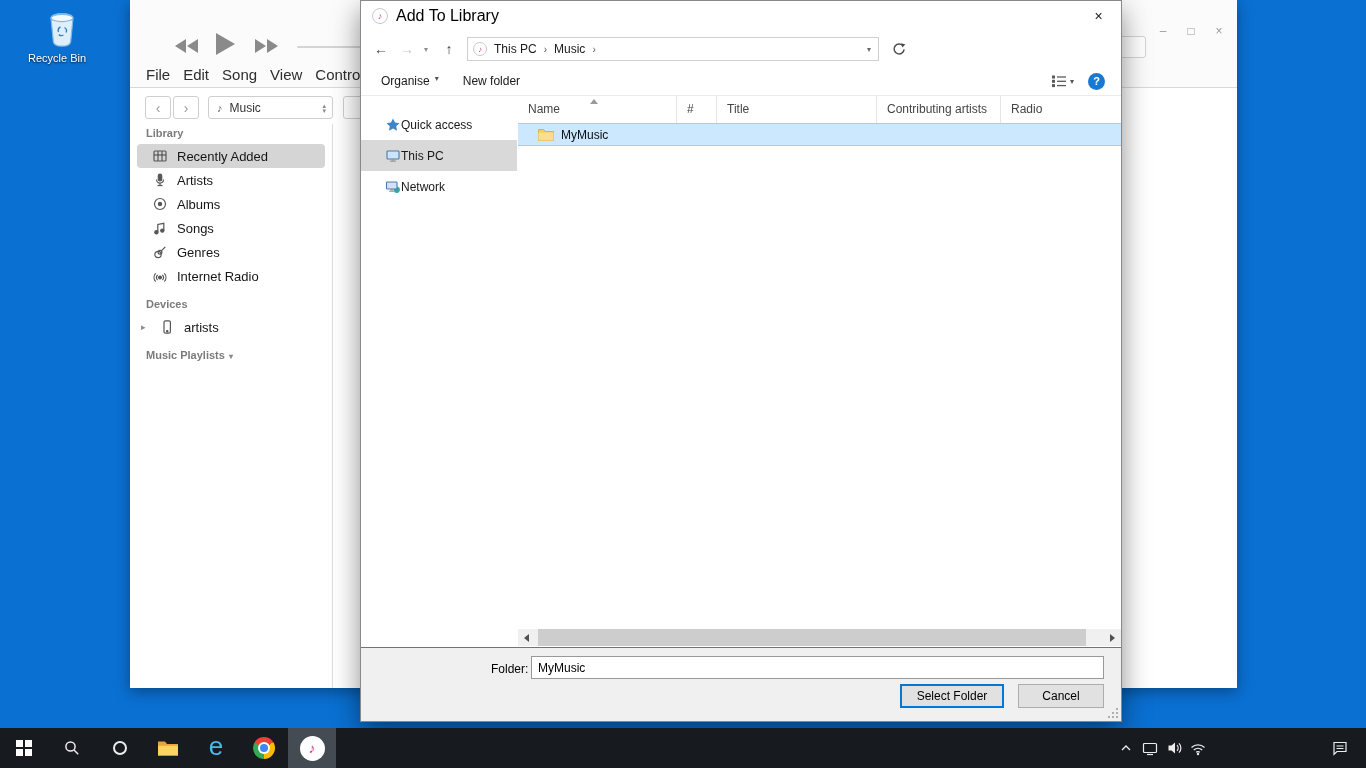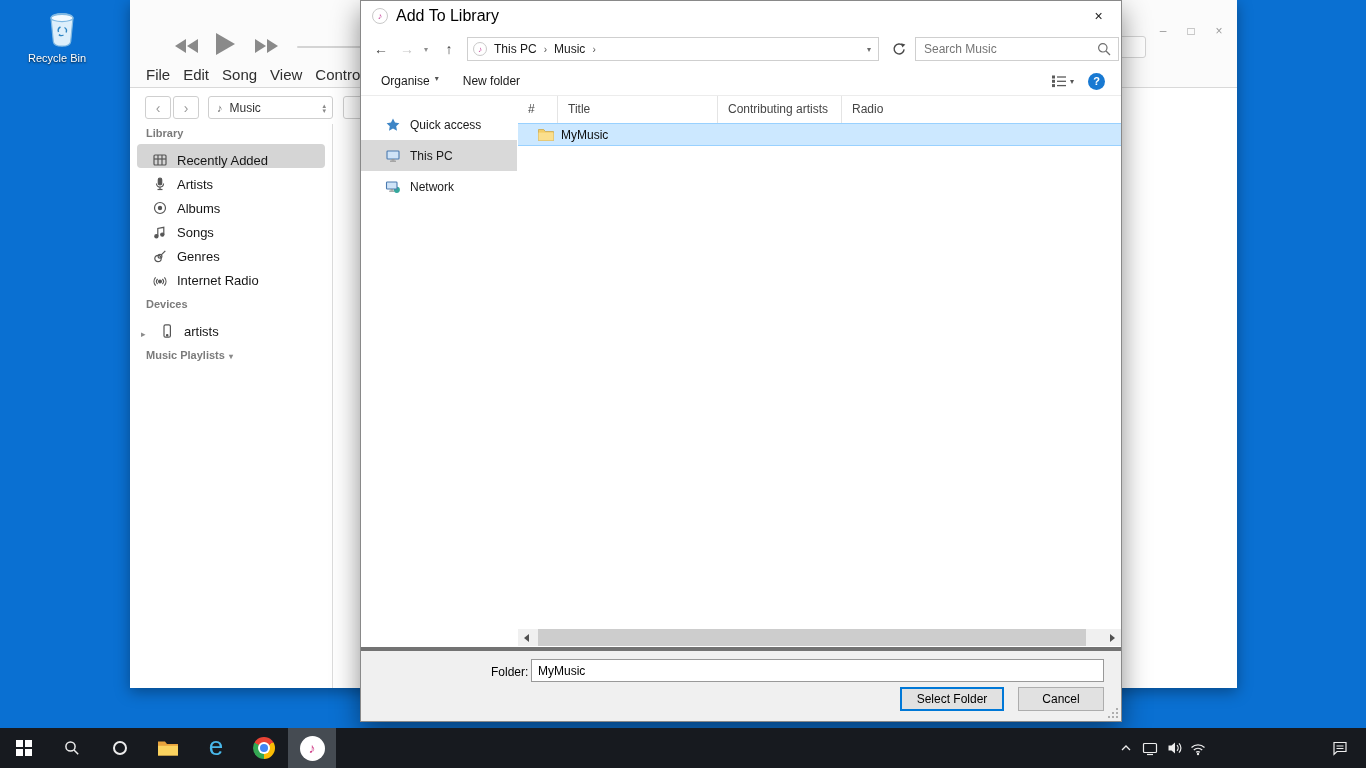--- a/index.html
+++ b/index.html
@@ -27,21 +27,21 @@
   .it-media{position:absolute;left:78px;top:96px;width:125px;height:23px;border:1px solid #cfcfcf;border-radius:3px;display:flex;align-items:center;background:#fff}
   .it-media .note{margin-left:8px;font-size:11px;color:#6d6d6d}
   .it-media .lbl{margin-left:7px;font-size:12px;color:#333}
   .it-media .spin{margin-left:auto;margin-right:6px;display:flex;flex-direction:column;line-height:5px;font-size:7px;color:#8a8a8a;text-align:center}
   .it-devstub{position:absolute;left:213px;top:96px;width:26px;height:23px;border:1px solid #cfcfcf;border-radius:3px;background:#fff}
   .it-searchrem{position:absolute;left:930px;top:36px;width:86px;height:22px;border:1px solid #d4d4d4;border-radius:3px;background:#fff}
   .it-side{position:absolute;left:0;top:124px;bottom:0;width:203px;border-right:1px solid #dcdcdc;padding-top:2px;background:#fff}
   .it-h{margin:10px 0 5px 16px;font-size:11px;font-weight:bold;color:#7b7b7b}
   .it-h.first{margin-top:1px}
   .it-h .hchev{font-size:8px;margin-left:4px;color:#8a8a8a}
-  .it-item{height:24px;margin:0 7px;padding-left:15px;border-radius:4px;display:flex;align-items:flex-end;gap:9px;font-size:13px;color:#161616}
+  .it-item{height:24px;margin:0 7px;padding-left:15px;border-radius:4px;display:flex;align-items:center;gap:9px;font-size:13px;color:#161616}
   .it-item.sel{background:#d5d5d5}
   .it-item .disc{font-size:9px;color:#8a8a8a;width:9px;margin-left:-11px}
   .it-icon{stroke:#565656;fill:none;stroke-width:1.2}
 
   
   .dlg{position:absolute;left:360px;top:0;width:762px;height:722px;background:#fff;border:1px solid #898989;box-shadow:0 10px 26px rgba(0,0,0,.45)}
   .dlg-tb{height:30px;display:flex;align-items:center;padding-left:11px}
   .app-ico{width:16px;height:16px;border-radius:50%;background:#fff;border:1px solid #c9c9c9;display:flex;align-items:center;justify-content:center;font-size:9px;color:#c8499c;flex:0 0 auto}
   .dlg-title{margin-left:8px;font-size:16px;color:#000}
   .dlg-close{margin-left:auto;width:45px;height:30px;display:flex;align-items:center;justify-content:center;font-size:14px;color:#1a1a1a}
@@ -60,37 +60,37 @@
   .search{position:absolute;left:554px;top:6px;width:204px;height:24px;border:1px solid #cfcfcf;display:flex;align-items:center;background:#fff}
   .search input{flex:1;min-width:0;border:0;outline:0;font:12px "Liberation Sans",sans-serif;color:#4a4a4a;padding:0 4px 0 8px;background:transparent}
   .search svg{margin-right:7px;flex:0 0 auto}
   .dlg-cmd{position:absolute;left:0;top:66px;right:0;height:29px;border-bottom:1px solid #ececec;display:flex;align-items:center;padding-left:20px;font-size:12px;color:#191919}
   .cmd-item{display:flex;align-items:flex-start;gap:5px;margin-right:24px}
   .cmd-chev{font-size:8px;color:#555}
   .cmd-right{position:absolute;right:16px;display:flex;align-items:center;gap:14px}
   .view-btn{display:flex;align-items:center;gap:3px}
   .help-btn{width:17px;height:17px;border-radius:50%;background:#1879d2;color:#fff;font-size:11px;font-weight:bold;display:flex;align-items:center;justify-content:center}
   .dlg-side{position:absolute;left:0;top:95px;width:156px;bottom:74px;padding-top:13px;background:#fff}
-  .sn-item{height:31px;display:flex;align-items:center;padding-left:24px;gap:9px;font-size:12px;color:#191919}
+  .sn-item{height:31px;display:flex;align-items:center;padding-left:24px;font-size:12px;color:#191919}
   .sn-item.sel{background:#d9d9d9}
   .sn-item svg{flex:0 0 auto}
   .dlg-files{position:absolute;left:157px;right:0;top:95px;bottom:74px;overflow:hidden;background:#fff}
   .fcols{display:flex;height:27px}
   .fcol{font-size:12px;color:#454545;line-height:26px;padding-left:10px;border-right:1px solid #e4e4e4;position:relative}
   .c0{width:159px}.c1{width:40px}.c2{width:160px}.c3{width:124px}.c4{flex:1;border-right:none}
   .sort-caret{position:absolute;left:72px;top:3px;width:0;height:0;border-left:4px solid transparent;border-right:4px solid transparent;border-bottom:5px solid #9a9a9a}
   .frow{position:absolute;left:0;right:0;top:27px;height:23px;background:#cce8ff;border-top:1px solid #99d1ff;border-bottom:1px solid #99d1ff;display:flex;align-items:center;padding-left:20px}
   .fname{margin-left:7px;font-size:12px;color:#0c0c0c}
   .hscroll{position:absolute;left:157px;right:0;top:628px;height:17px;background:#f0f0f0}
   .hs-btn{position:absolute;top:0;width:17px;height:17px;display:flex;align-items:center;justify-content:center}
   .hs-left{left:0}.hs-right{right:0}
   .tri-l{width:0;height:0;border-top:4px solid transparent;border-bottom:4px solid transparent;border-right:5px solid #505050}
   .tri-r{width:0;height:0;border-top:4px solid transparent;border-bottom:4px solid transparent;border-left:5px solid #505050}
   .hs-thumb{position:absolute;left:20px;top:0;width:548px;height:17px;background:#cdcdcd}
-  .dlg-foot{position:absolute;left:0;right:0;bottom:0;height:74px;background:#f0f0f0;border-top:4px solid #737373}
+  .dlg-foot{position:absolute;left:0;right:0;bottom:0;height:74px;background:#f0f0f0;border-top:1px solid #737373}
   .f-label{position:absolute;left:130px;top:14px;font-size:12px;color:#000}
   .f-input{position:absolute;left:170px;top:8px;width:573px;height:23px;border:1px solid #999;font:12px "Liberation Sans",sans-serif;padding:0 6px;color:#000;background:#fff;outline:none}
   .btn{position:absolute;top:36px;height:24px;background:#e1e1e1;font-size:12px;color:#000;display:flex;align-items:center;justify-content:center}
   .btn-select{left:539px;width:104px;border:1px solid #0078d7;box-shadow:inset 0 0 0 1px #0078d7}
   .btn-cancel{left:657px;width:86px;border:1px solid #adadad}
   .grip{position:absolute;right:3px;bottom:3px;width:12px;height:12px}
   .grip::after{content:"";position:absolute;right:0;bottom:0;width:2px;height:2px;background:#aeaeae;box-shadow:-4px 0 0 #aeaeae,-8px 0 0 #aeaeae,0 -4px 0 #aeaeae,-4px -4px 0 #aeaeae,0 -8px 0 #aeaeae}
 
   
   .taskbar{position:absolute;left:0;bottom:0;width:1366px;height:40px;background:#171a1f;display:flex;align-items:stretch;z-index:50}
@@ -271,27 +271,20 @@
         <span class="addr-chev">▾</span>
       </div>
 
       <span class="refresh">
         <svg width="15" height="15" viewBox="0 0 15 15">
           <path d="M11.8 3.6 A5 5 0 1 0 13.1 7.4" fill="none" stroke="#4a4a4a" stroke-width="1.4"></path>
           <polygon points="10.2,1.2 14.4,2.4 11.3,5.6" fill="#4a4a4a"></polygon>
         </svg>
       </span>
 
-      <div class="search">
-        <input placeholder="Search Music" style="">
-        <svg width="14" height="14" viewBox="0 0 14 14">
-          <circle cx="5.8" cy="5.8" r="4.2" fill="none" stroke="#6e6e6e" stroke-width="1.2"></circle>
-          <line x1="9" y1="9" x2="13" y2="13" stroke="#6e6e6e" stroke-width="1.2"></line>
-        </svg>
-      </div>
     </div>
 
     <div class="dlg-cmd">
       <span class="cmd-item">
         <span>Organise</span>
         <span class="cmd-chev">▾</span>
       </span>
       <span class="cmd-item">
         <span>New folder</span>
       </span>
@@ -332,20 +325,24 @@
           <rect x="1.5" y="3" width="10.5" height="7" rx="0.8" fill="#cfe3f7" stroke="#4a7ab0" stroke-width="1.1"></rect>
           <rect x="5.5" y="10" width="2.5" height="1.6" fill="#9a9a9a"></rect>
             <rect x="4.2" y="11.6" width="5" height="1.2" fill="#9a9a9a"></rect>
         </svg>
         <span>Network</span>
       </div>
     </div>
 
     <div class="dlg-files">
       <div class="fcols">
+        <div class="fcol c0">
+          <span>Name</span>
+          <span class="sort-caret"></span>
+        </div>
         <div class="fcol c1"><span>#</span></div>
         <div class="fcol c2"><span>Title</span></div>
         <div class="fcol c3"><span>Contributing artists</span></div>
         <div class="fcol c4"><span>Radio</span></div>
       </div>
       <div class="frow">
         <svg width="16" height="13" viewBox="0 0 16 13">
           <path d="M.5 1.5 h5.2 l1.6 2 h8.2 V12.5 H.5 z" fill="#f3cd66" stroke="#caa23f" stroke-width="0.7"></path>
           <path d="M.5 4.6 h15 V12.5 H.5 z" fill="#fbdf8d"></path>
         </svg>

